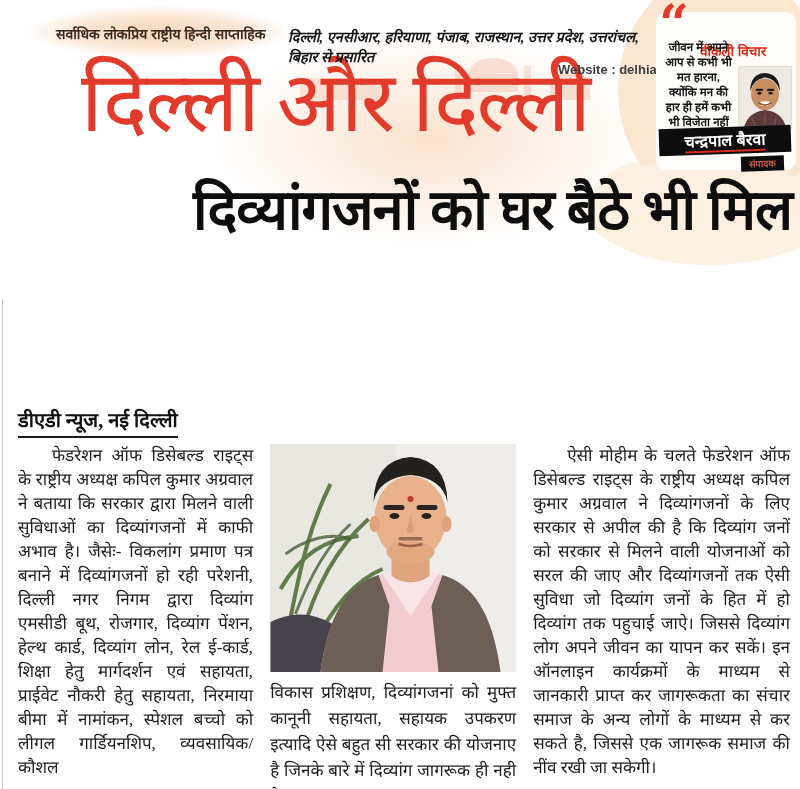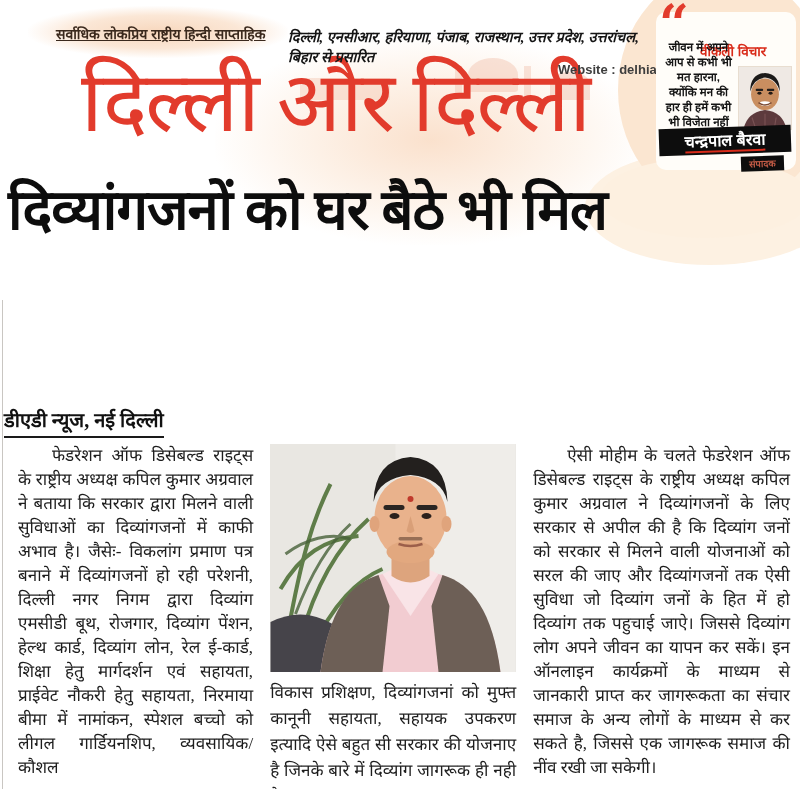--- a/index.html
+++ b/index.html
@@ -18,21 +18,21 @@
   .sky{opacity:.45;}
   .sky-dome{left:468px;top:58px;width:50px;height:34px;border-radius:50% 50% 8% 8%;background:#f2c0ad;}
   .sky-min1{left:455px;top:66px;width:7px;height:30px;background:#f2c4b2;}
   .sky-min2{left:524px;top:66px;width:7px;height:30px;background:#f2c4b2;}
   .sky-fort{left:300px;top:78px;width:90px;height:22px;background:#f3c7b4;}
   .sky-gate{left:550px;top:72px;width:40px;height:28px;border-radius:45% 45% 0 0;background:#f0bca9;}
 
   .page-edge-left{position:absolute;left:2px;top:300px;bottom:0;width:1px;background:#c9c6c2;z-index:3;}
 
   
-  .tagline{position:absolute;left:56px;top:24px;z-index:2;font-weight:bold;font-size:14px;color:#3a291d;text-decoration:underline;}
+  .tagline{position:absolute;left:56px;top:24px;z-index:2;font-weight:bold;font-size:14px;color:#3a291d;}
   .distribution{position:absolute;left:288px;top:26px;width:372px;z-index:2;text-align:left;
     font-weight:bold;font-style:italic;font-size:14.5px;color:#151515;font-family:"Liberation Serif", serif;}
   .masthead-title{position:absolute;left:10px;top:44px;width:650px;z-index:1;text-align:center;
     color:#e23b2c;font-weight:400;font-size:84px;line-height:118px;white-space:nowrap;
     font-family:"Liberation Serif", serif;letter-spacing:-2px;}
   .website{position:absolute;left:558px;top:62px;z-index:2;font-weight:bold;font-size:13px;color:#3d3d3d;}
 
   
   .quote-box{position:absolute;right:4px;top:12px;width:140px;height:158px;z-index:2;
     background:#fffdf9;border-radius:10px;}
@@ -42,26 +42,26 @@
   .qtext{position:absolute;left:6px;top:28px;width:130px;font-weight:bold;font-size:11.5px;
     line-height:15px;color:#141414;text-align:center;}
   .qphoto{float:right;width:52px;height:62px;margin:26px 0 0 3px;border:1px solid #e8ddd0;background:#efe9e4;}
   .qbanner{position:absolute;left:3px;bottom:16px;width:132px;background:#0d0d0d;color:#ffffff;
     text-align:center;font-weight:bold;font-size:16px;padding:2px 0 3px 0;transform:rotate(-2deg);z-index:3;}
   .qbanner .uline{border-bottom:2px solid #d92b1a;padding-bottom:1px;}
   .qsub{position:absolute;right:12px;bottom:-1px;background:#0d0d0d;color:#c05a45;
     font-weight:bold;font-size:9.5px;padding:1px 8px;transform:rotate(-2deg);z-index:3;}
 
   
-  .headline{position:absolute;left:8px;top:172px;width:784px;z-index:2;text-align:left;
+  .headline{position:absolute;left:8px;top:172px;width:784px;z-index:2;text-align:right;
     color:#0d0d0d;font-weight:900;font-family:"Liberation Serif", serif;}
   .headline .hl{font-size:56px;line-height:77px;white-space:nowrap;letter-spacing:-1px;}
 
   
-  .byline{position:absolute;left:4px;top:406px;z-index:2;font-weight:bold;font-size:20px;color:#111;
+  .byline{position:absolute;left:18px;top:406px;z-index:2;font-weight:bold;font-size:20px;color:#111;
     border-bottom:2px solid #1a1a1a;padding-bottom:3px;font-family:"Liberation Serif", serif;}
   .columns{position:absolute;left:18px;top:444px;width:772px;z-index:2;display:flex;gap:17px;}
   .col{font-family:"Liberation Serif", serif;font-size:17px;line-height:24px;color:#1d1d1d;
     text-align:justify;}
   .col-1{width:238px;}
   .col-2{width:246px;}
   .col-3{width:260px;}
   .indent{text-indent:34px;}
   .photo-wrap{width:246px;height:228px;background:#e9e7e2;margin-bottom:8px;}
   .photo-wrap svg{display:block;}

